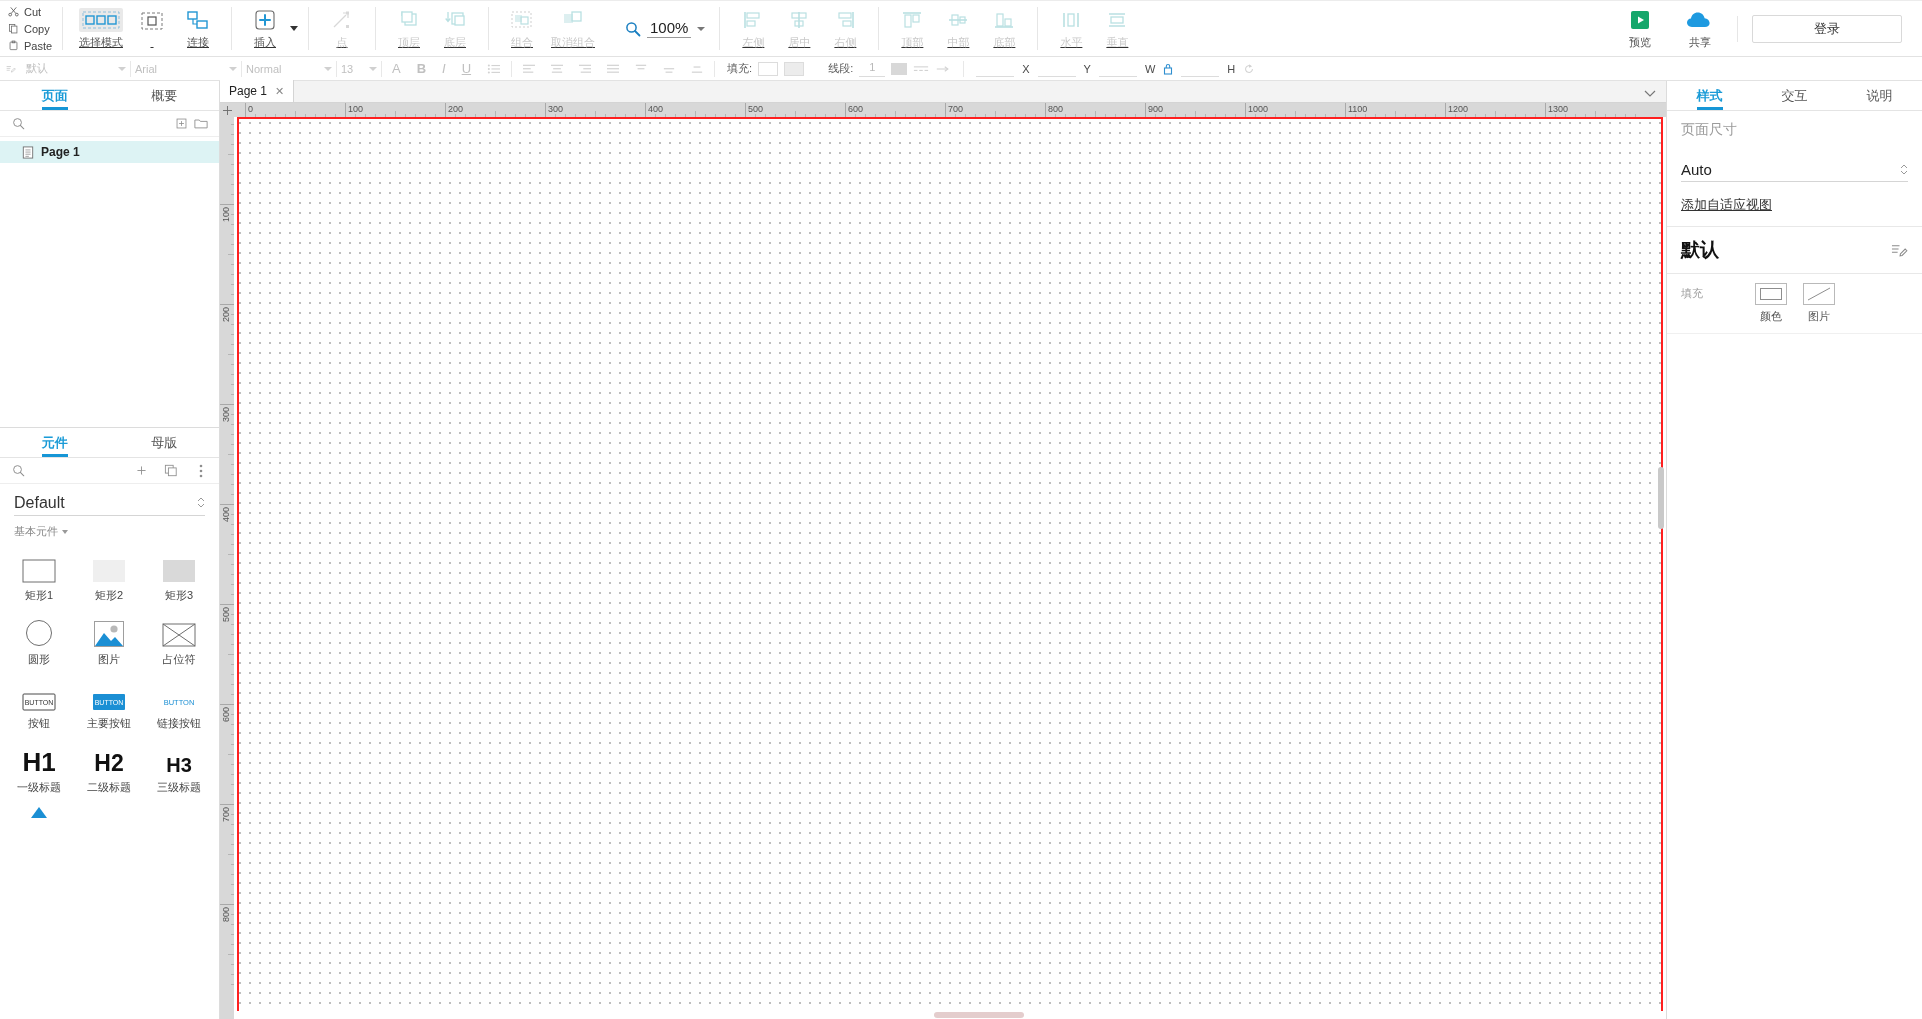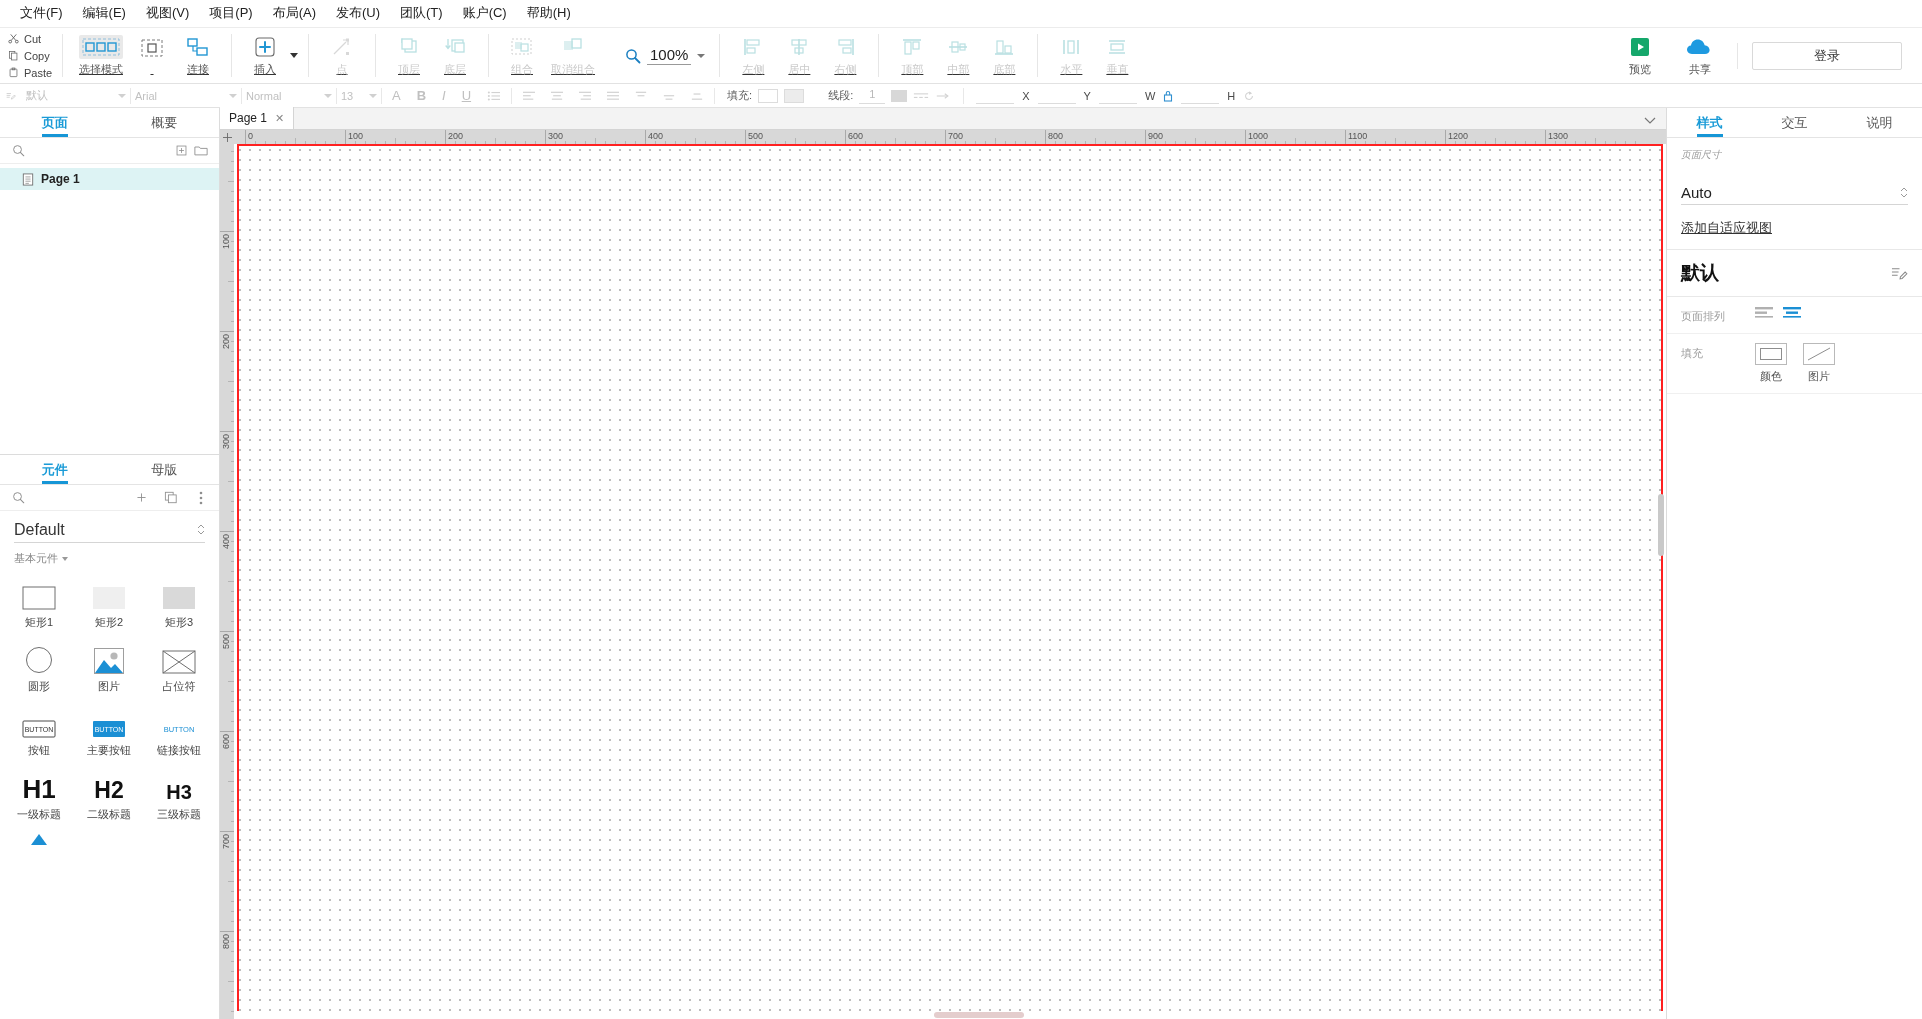--- a/index.html
+++ b/index.html
@@ -168,21 +168,21 @@
   .vscroll-track { position: absolute; right: 2px; top: 350px; width: 6px; height: 62px; background: #c9c9c9; border-radius: 3px; }
 
   
   .right { width: 256px; flex: 0 0 256px; background: #fff; border-left: 1px solid #dcdcdc; display: flex; flex-direction: column; }
   .rtabs { display: flex; height: 30px; flex: 0 0 30px; border-bottom: 1px solid #e4e4e4; }
   .rtab { flex: 1; display: flex; align-items: center; justify-content: center; font-size: 13px; color: #555; position: relative; }
   .rtab.active { color: #1a9bd7; font-weight: bold; }
   .rtab.active::after { content: ''; position: absolute; bottom: 0; left: 50%; transform: translateX(-50%); width: 26px; height: 3px; background: #1696d6; }
 
   .rsection { padding: 10px 14px 12px 14px; border-bottom: 1px solid #e8e8e8; }
-  .rlabel { font-size: 10px; color: #9b9b9b; font-style: italic; }
+  .rlabel { font-size: 14px; color: #9b9b9b; }
   .field-line {
     display: flex; align-items: center; justify-content: space-between;
     border-bottom: 1px solid #d5d5d5; height: 24px; margin-top: 19px;
   }
   .field-line .val { font-size: 15px; color: #222; }
   .link { font-size: 13px; color: #333; text-decoration: underline; display: inline-block; margin-top: 14px; }
 
   .rtitle-row { display: flex; align-items: center; justify-content: space-between; padding: 10px 14px; border-bottom: 1px solid #e8e8e8; }
   .rtitle { font-size: 19px; color: #111; font-weight: bold; }
 
@@ -194,31 +194,20 @@
   .tile { width: 32px; height: 22px; border: 1px solid #b9b9b9; background: #fff; display: flex; align-items: center; justify-content: center; }
   .desc { font-size: 11px; color: #444; line-height: 15px; max-width: 105px; }
 
   svg { display: block; }
 </style>
 </head>
 <body>
 
 <div class="app">
 
-  <div class="menubar">
-    <div class="menu-item">文件(F)</div>
-    <div class="menu-item">编辑(E)</div>
-    <div class="menu-item">视图(V)</div>
-    <div class="menu-item">项目(P)</div>
-    <div class="menu-item">布局(A)</div>
-    <div class="menu-item">发布(U)</div>
-    <div class="menu-item">团队(T)</div>
-    <div class="menu-item">账户(C)</div>
-    <div class="menu-item">帮助(H)</div>
-  </div>
 
   <div class="toolbar">
 
     <div class="clipgroup">
       <div class="clip-row">
         <svg viewBox="0 0 16 16">
           <g stroke="#555" fill="none" stroke-width="1.2">
             <circle cx="3.2" cy="12.5" r="2"></circle>
               <circle cx="12.8" cy="12.5" r="2"></circle>
             <path d="M4.5 11 L12 2 M11.5 11 L4 2"></path>
@@ -1185,43 +1174,20 @@
         <span>
           <svg width="17" height="16" viewBox="0 0 18 17">
             <g stroke="#8a8a8a" fill="none" stroke-width="1.1">
               <path d="M1 4 L9 4 M1 7.5 L8 7.5 M1 11 L7 11"></path>
               <path d="M10 12.5 L15 7.5 L16.8 9.3 L11.8 14.3 L9.6 14.8 Z"></path>
             </g>
           </svg>
         </span>
       </div>
 
-      <div class="prop-row">
-        <div class="prop-name">页面排列</div>
-        <div class="prop-body" style="gap:10px;">
-          <span>
-            <svg width="18" height="12" viewBox="0 0 18 12">
-                <g fill="#b0b0b0">
-                  <rect x="0" y="1" width="18" height="2.4"></rect>
-                  <rect x="0" y="5.5" width="12" height="2.4"></rect>
-                  <rect x="0" y="10" width="18" height="1.6"></rect>
-                </g>
-              </svg>
-          </span>
-          <span>
-            <svg width="18" height="12" viewBox="0 0 18 12">
-                <g fill="#1b8fd4">
-                  <rect x="0" y="1" width="18" height="2.4"></rect>
-                  <rect x="3" y="5.5" width="12" height="2.4"></rect>
-                  <rect x="0" y="10" width="18" height="1.6"></rect>
-                </g>
-              </svg>
-          </span>
-        </div>
-      </div>
 
       <div class="prop-row">
         <div class="prop-name">填充</div>
         <div class="prop-body">
           <div class="icon-lbl">
             <span class="tile">
               <span style="display:block;width:22px;height:12px;border:1px solid #8e8e8e;background:#fff;"></span>
             </span>
             <span class="il">颜色</span>
           </div>

